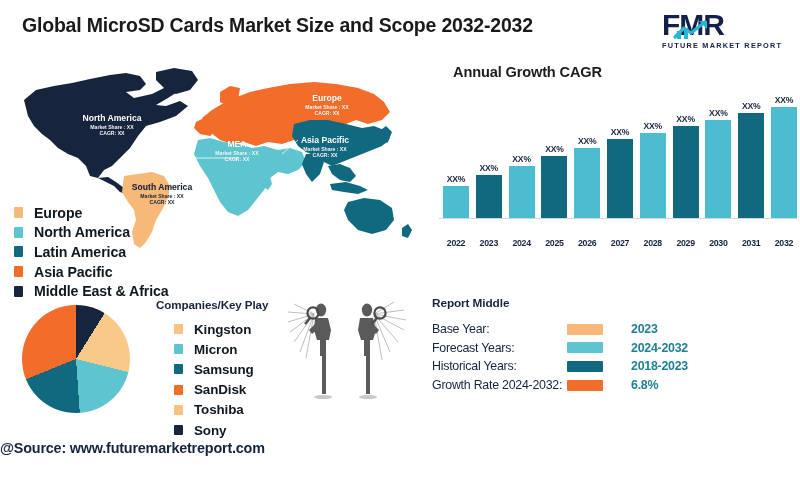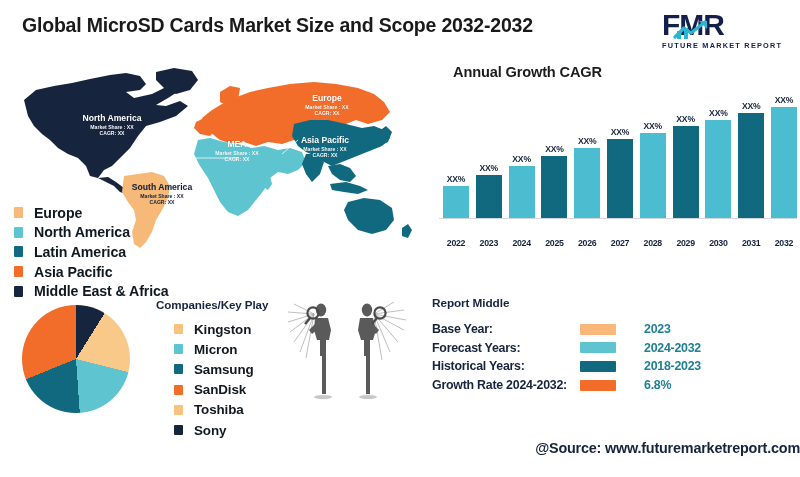--- a/index.html
+++ b/index.html
@@ -76,28 +76,28 @@
   .co-sw{width:9px;height:10px;border-radius:1px;margin-right:11px;flex:0 0 auto;}
   .co-txt{font-size:13.4px;font-weight:700;color:#101820;letter-spacing:-0.1px;white-space:nowrap;}
 
   
   .people{position:absolute;left:288px;top:296px;width:120px;height:110px;}
 
   
   .report{position:absolute;left:432px;top:296px;width:340px;}
   .rep-title{font-size:11.8px;font-weight:700;color:#16243d;letter-spacing:-0.1px;margin-bottom:10px;}
   .rep-row{display:flex;align-items:center;height:18.6px;}
-  .rep-lbl{width:148px;font-size:12.4px;font-weight:700;color:#16243d;letter-spacing:-0.25px;white-space:nowrap;}
+  .rep-lbl{width:135px;font-size:12.4px;font-weight:400;color:#16243d;letter-spacing:-0.25px;white-space:nowrap;}
   .rep-sw{width:36px;height:11px;border-radius:1px;margin-right:28px;flex:0 0 auto;}
   .rep-val{font-size:12.4px;font-weight:700;color:#1f7f96;letter-spacing:-0.25px;white-space:nowrap;}
 
   
   .source{
-    position:absolute;left:0;right:0;top:440px;text-align:right;
-    font-size:14.4px;font-weight:700;color:#16243d;letter-spacing:-0.2px;padding-left:44px;
+    position:absolute;left:0;right:0;top:440px;text-align:left;
+    font-size:14.4px;font-weight:700;color:#16243d;letter-spacing:-0.2px;
   }
 </style>
 </head>
 <body>
 
 <div class="root">
 
   <div class="title">Global MicroSD Cards Market Size and Scope 2032-2032</div>
 
   <div class="logo">

